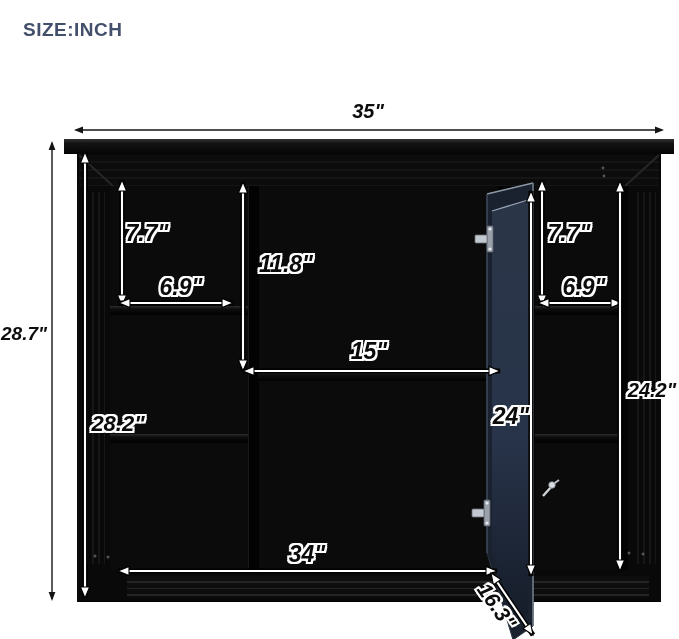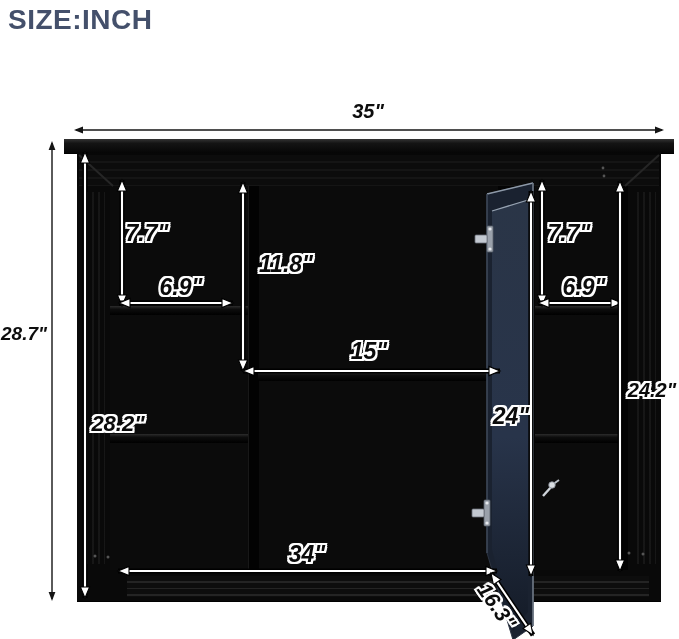--- a/index.html
+++ b/index.html
@@ -1,20 +1,20 @@
 <!DOCTYPE html>
 <html style="--title-color: #44506B;"><head>
 <meta charset="utf-8">
 <style>
   html,body{margin:0;padding:0;background:#fff;}
   body{width:679px;height:639px;position:relative;overflow:hidden;
        font-family:"Liberation Sans",sans-serif;}
   .stage{position:absolute;inset:0;}
-  .page-title{position:absolute;left:8px;top:4px;font-size:28px;font-weight:bold;
-      letter-spacing:.5px;color:var(--title-color,#44506B);margin:0;}
+  .page-title{position:absolute;left:8px;top:4px;font-size:19px;font-weight:bold;
+      letter-spacing:.5px;color:var(--title-color,#44506B);margin:15px;}
   .scene{position:absolute;inset:0;}
   .abs{position:absolute;}
   
   .top-slab{left:64px;top:139px;width:610px;height:14px;
       background:linear-gradient(#343434,#141414 30%,#060606);border-bottom:1px solid #000;}
   .body-shell{left:77px;top:153px;width:584px;height:448px;background:#070707;}
   .crown{left:79px;top:155px;width:580px;height:31px;
       background:repeating-linear-gradient(180deg,#0c0c0c 0 6px,#151515 6px 8px);}
   .stile{top:186px;width:33px;height:384px;background:#090909;}
   .stile .flutes{position:absolute;left:5px;right:5px;top:6px;bottom:6px;

